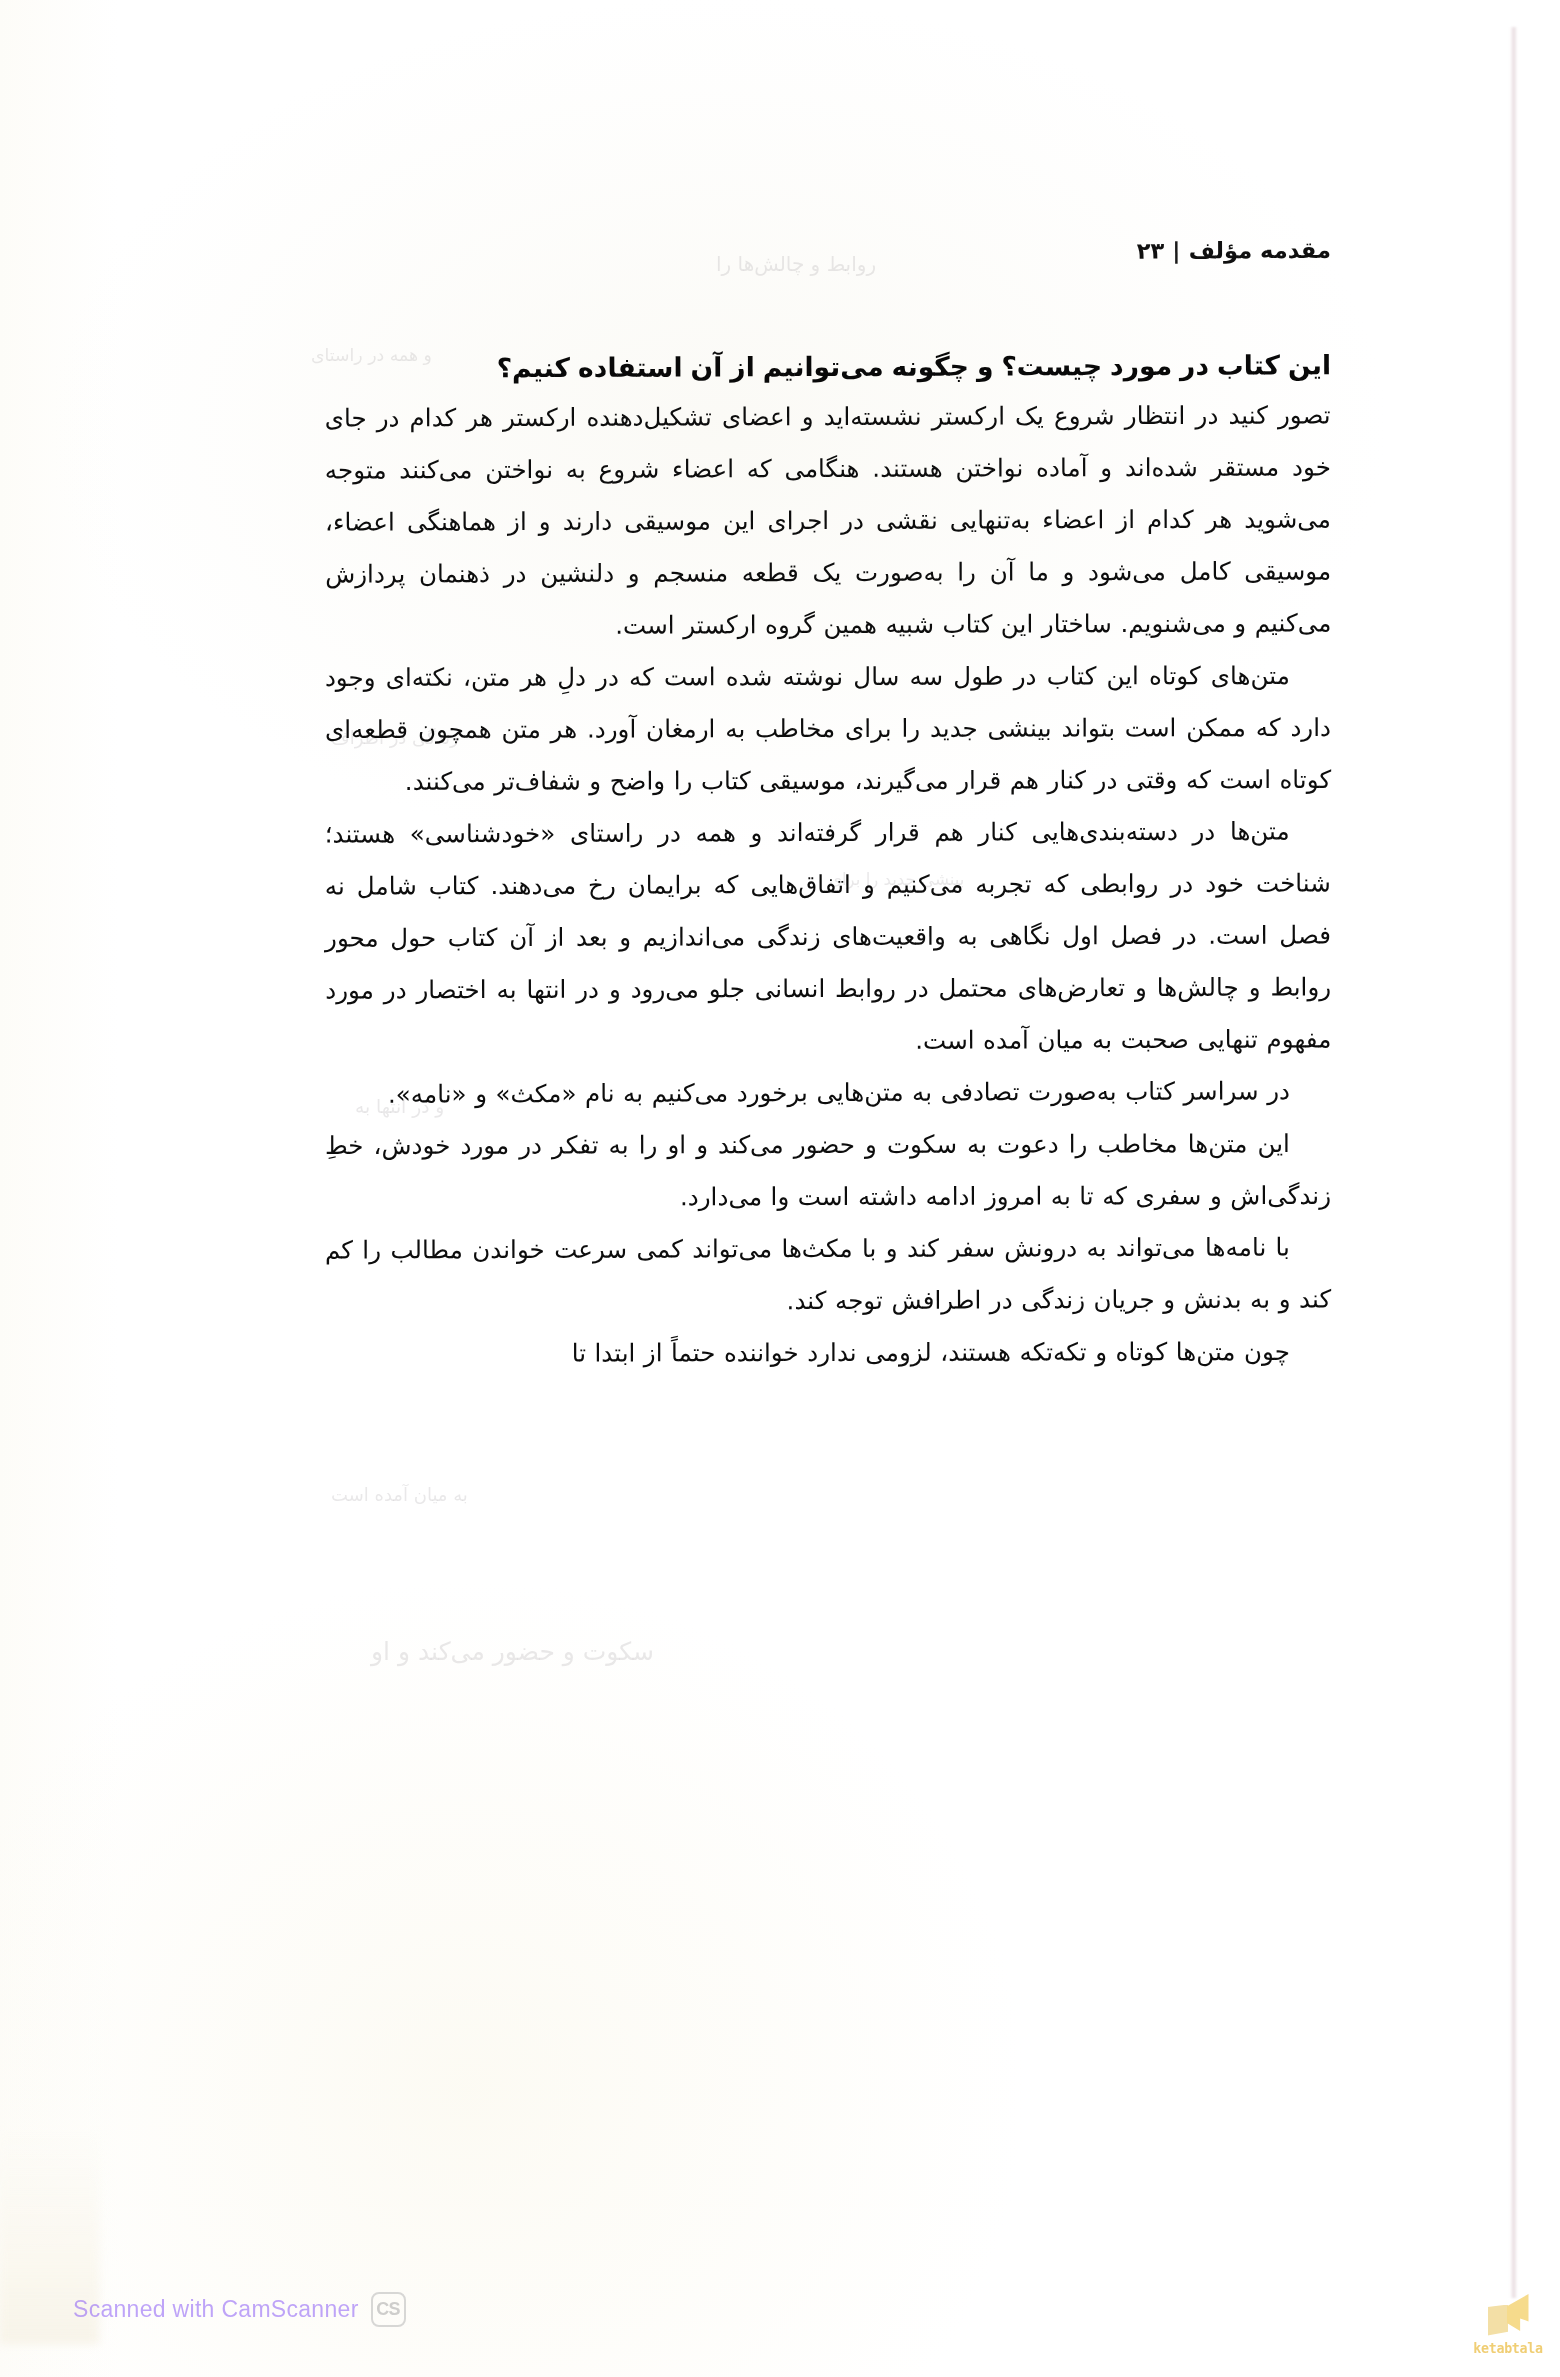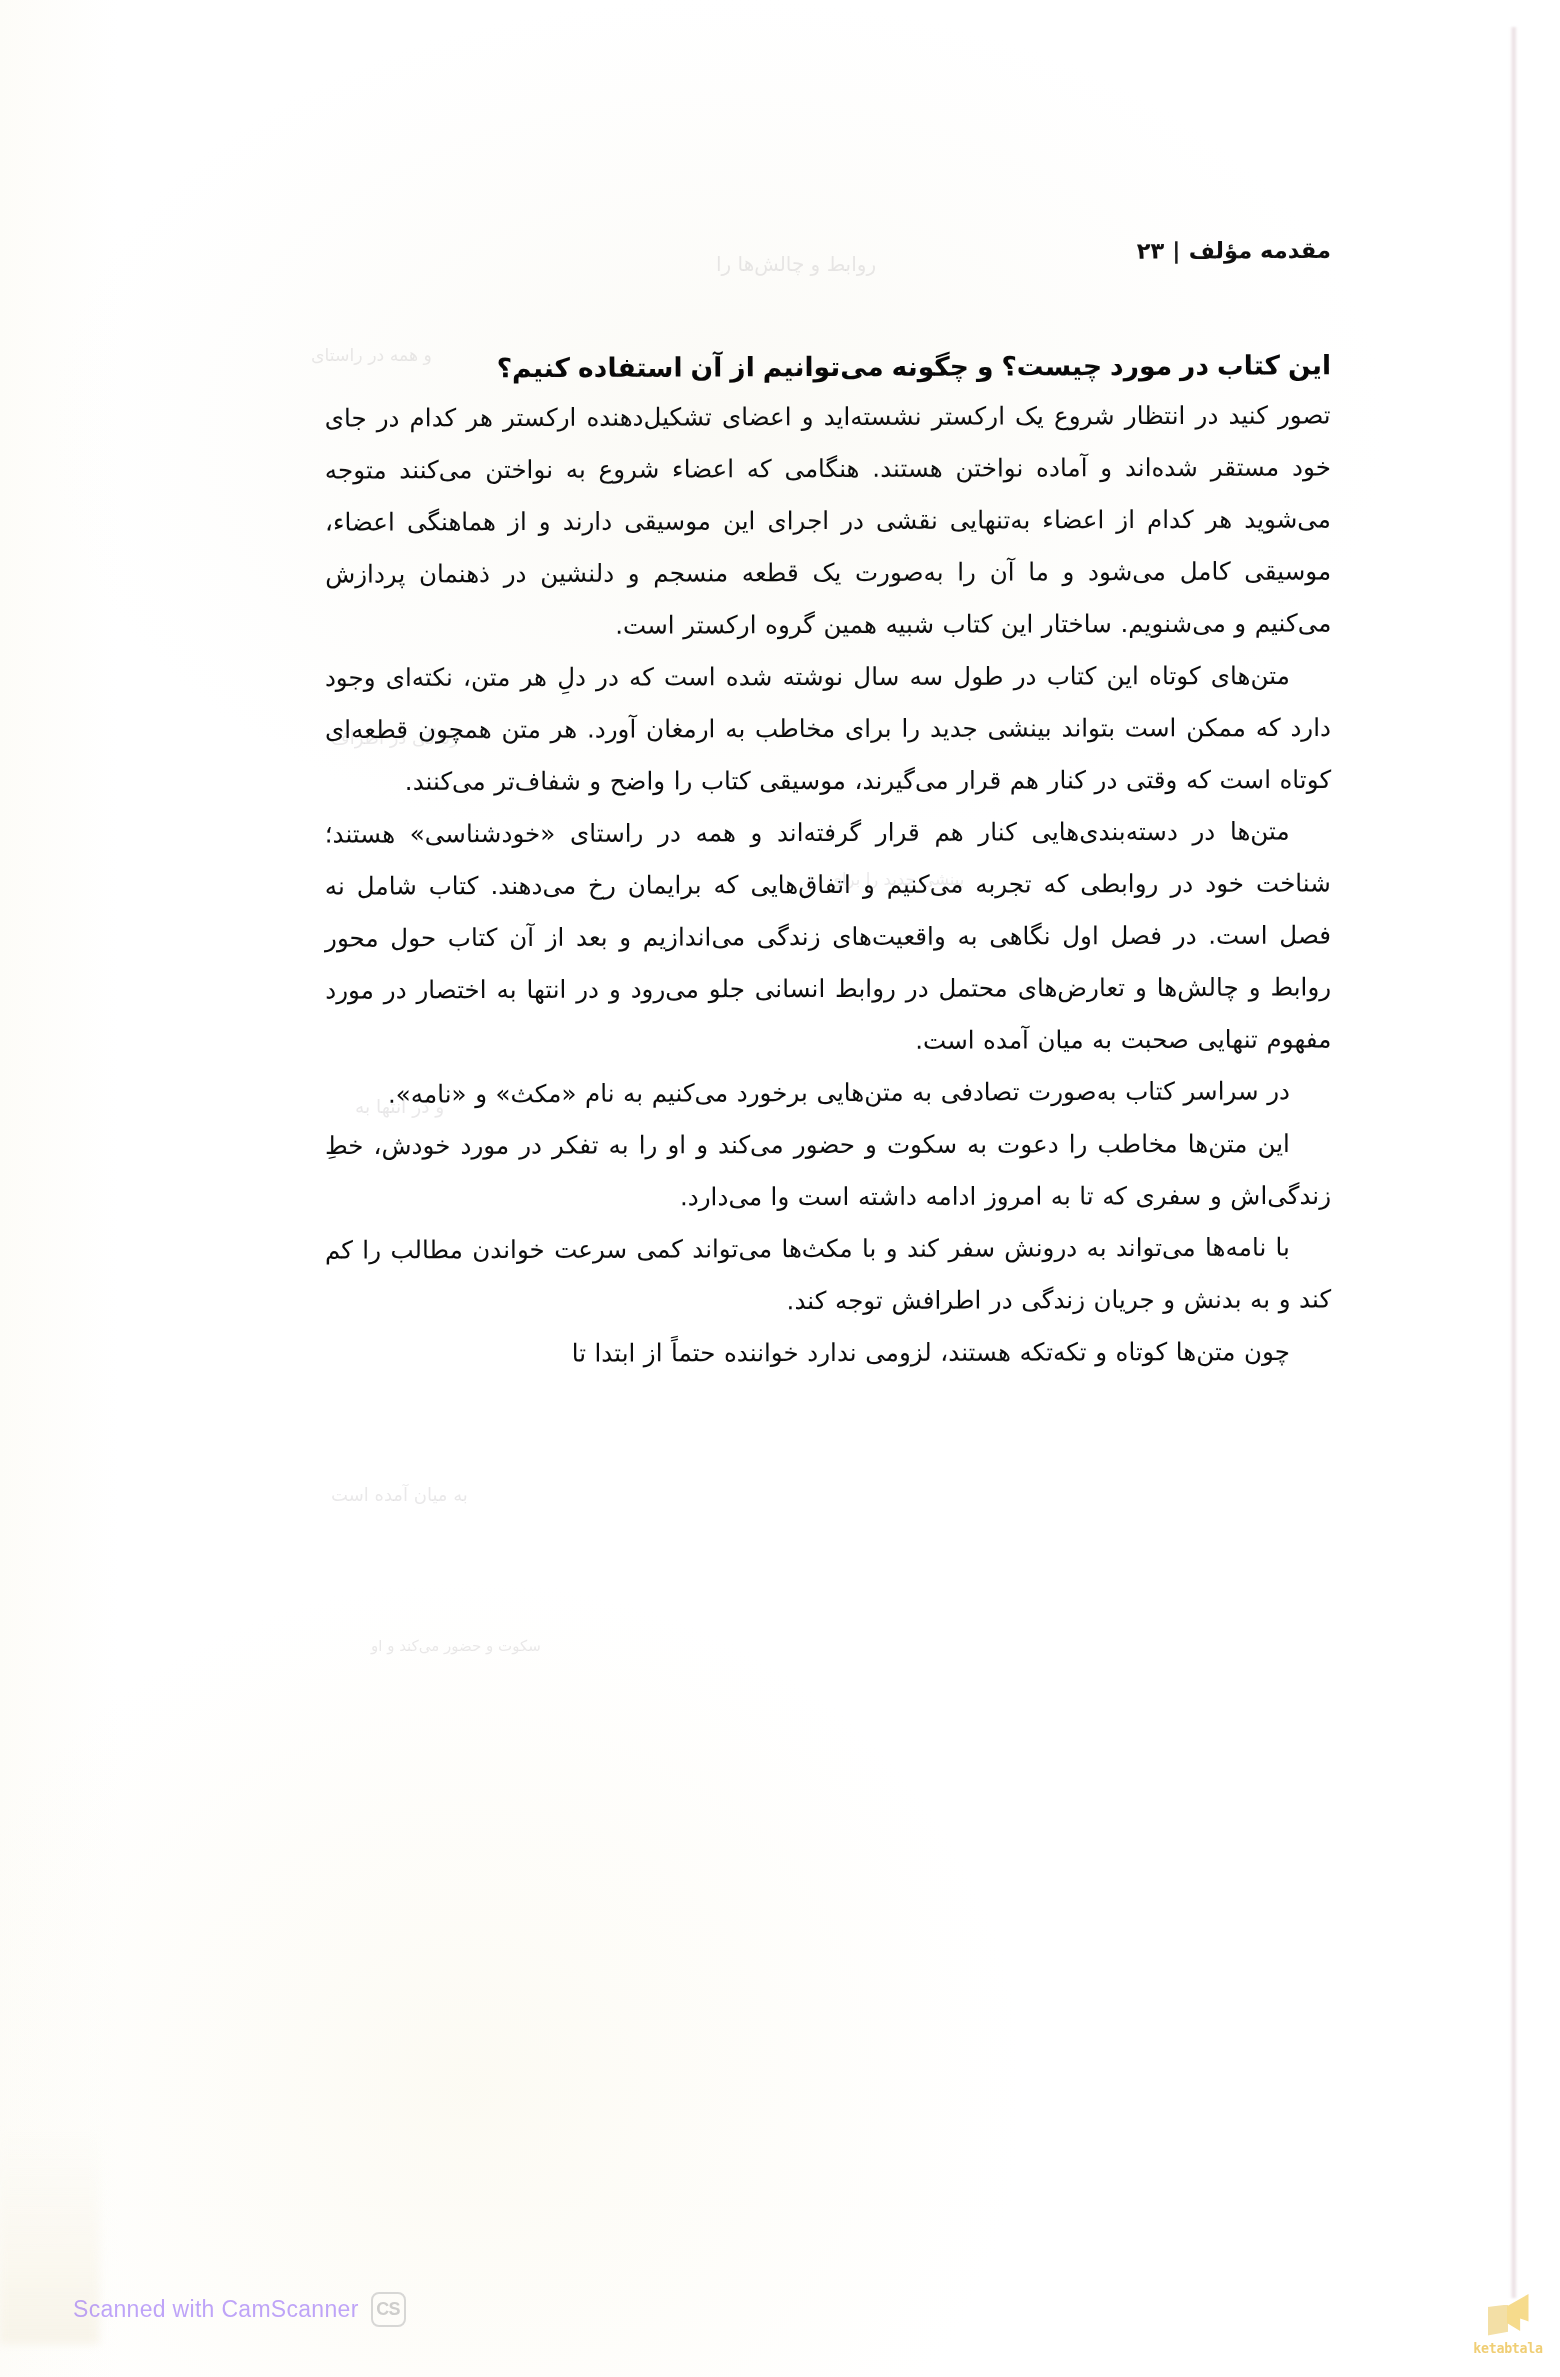--- a/index.html
+++ b/index.html
@@ -133,21 +133,21 @@
     white-space: nowrap;
     filter: blur(0.7px);
     pointer-events: none;
     user-select: none;
   }
   .g1 { top: 252px;  left: 717px; }
   .g2 { top: 345px;  left: 312px;  font-size: 17.3px; }
   .g3 { top: 727px; left: 305px;  font-size: 18px; margin-left: 27px; }
   .g4 { top: 1096px; left: 312px;  font-size: 18.6px; margin-left: 44px; }
   .g5 { top: 1484px; left: 332px;  font-size: 18px; }
-  .g6 { top: 1637px; left: 372px;  font-size: 15px; }
+  .g6 { top: 1637px; left: 372px;  font-size: 25px; }
   .g7 { top: 870px; left: 830px; font-size: 16.6px; }
 
   
   #camscanner {
     position: absolute;
     left: 74px;
     top: 2292px;
     display: flex;
     align-items: center;
     gap: 12px;

